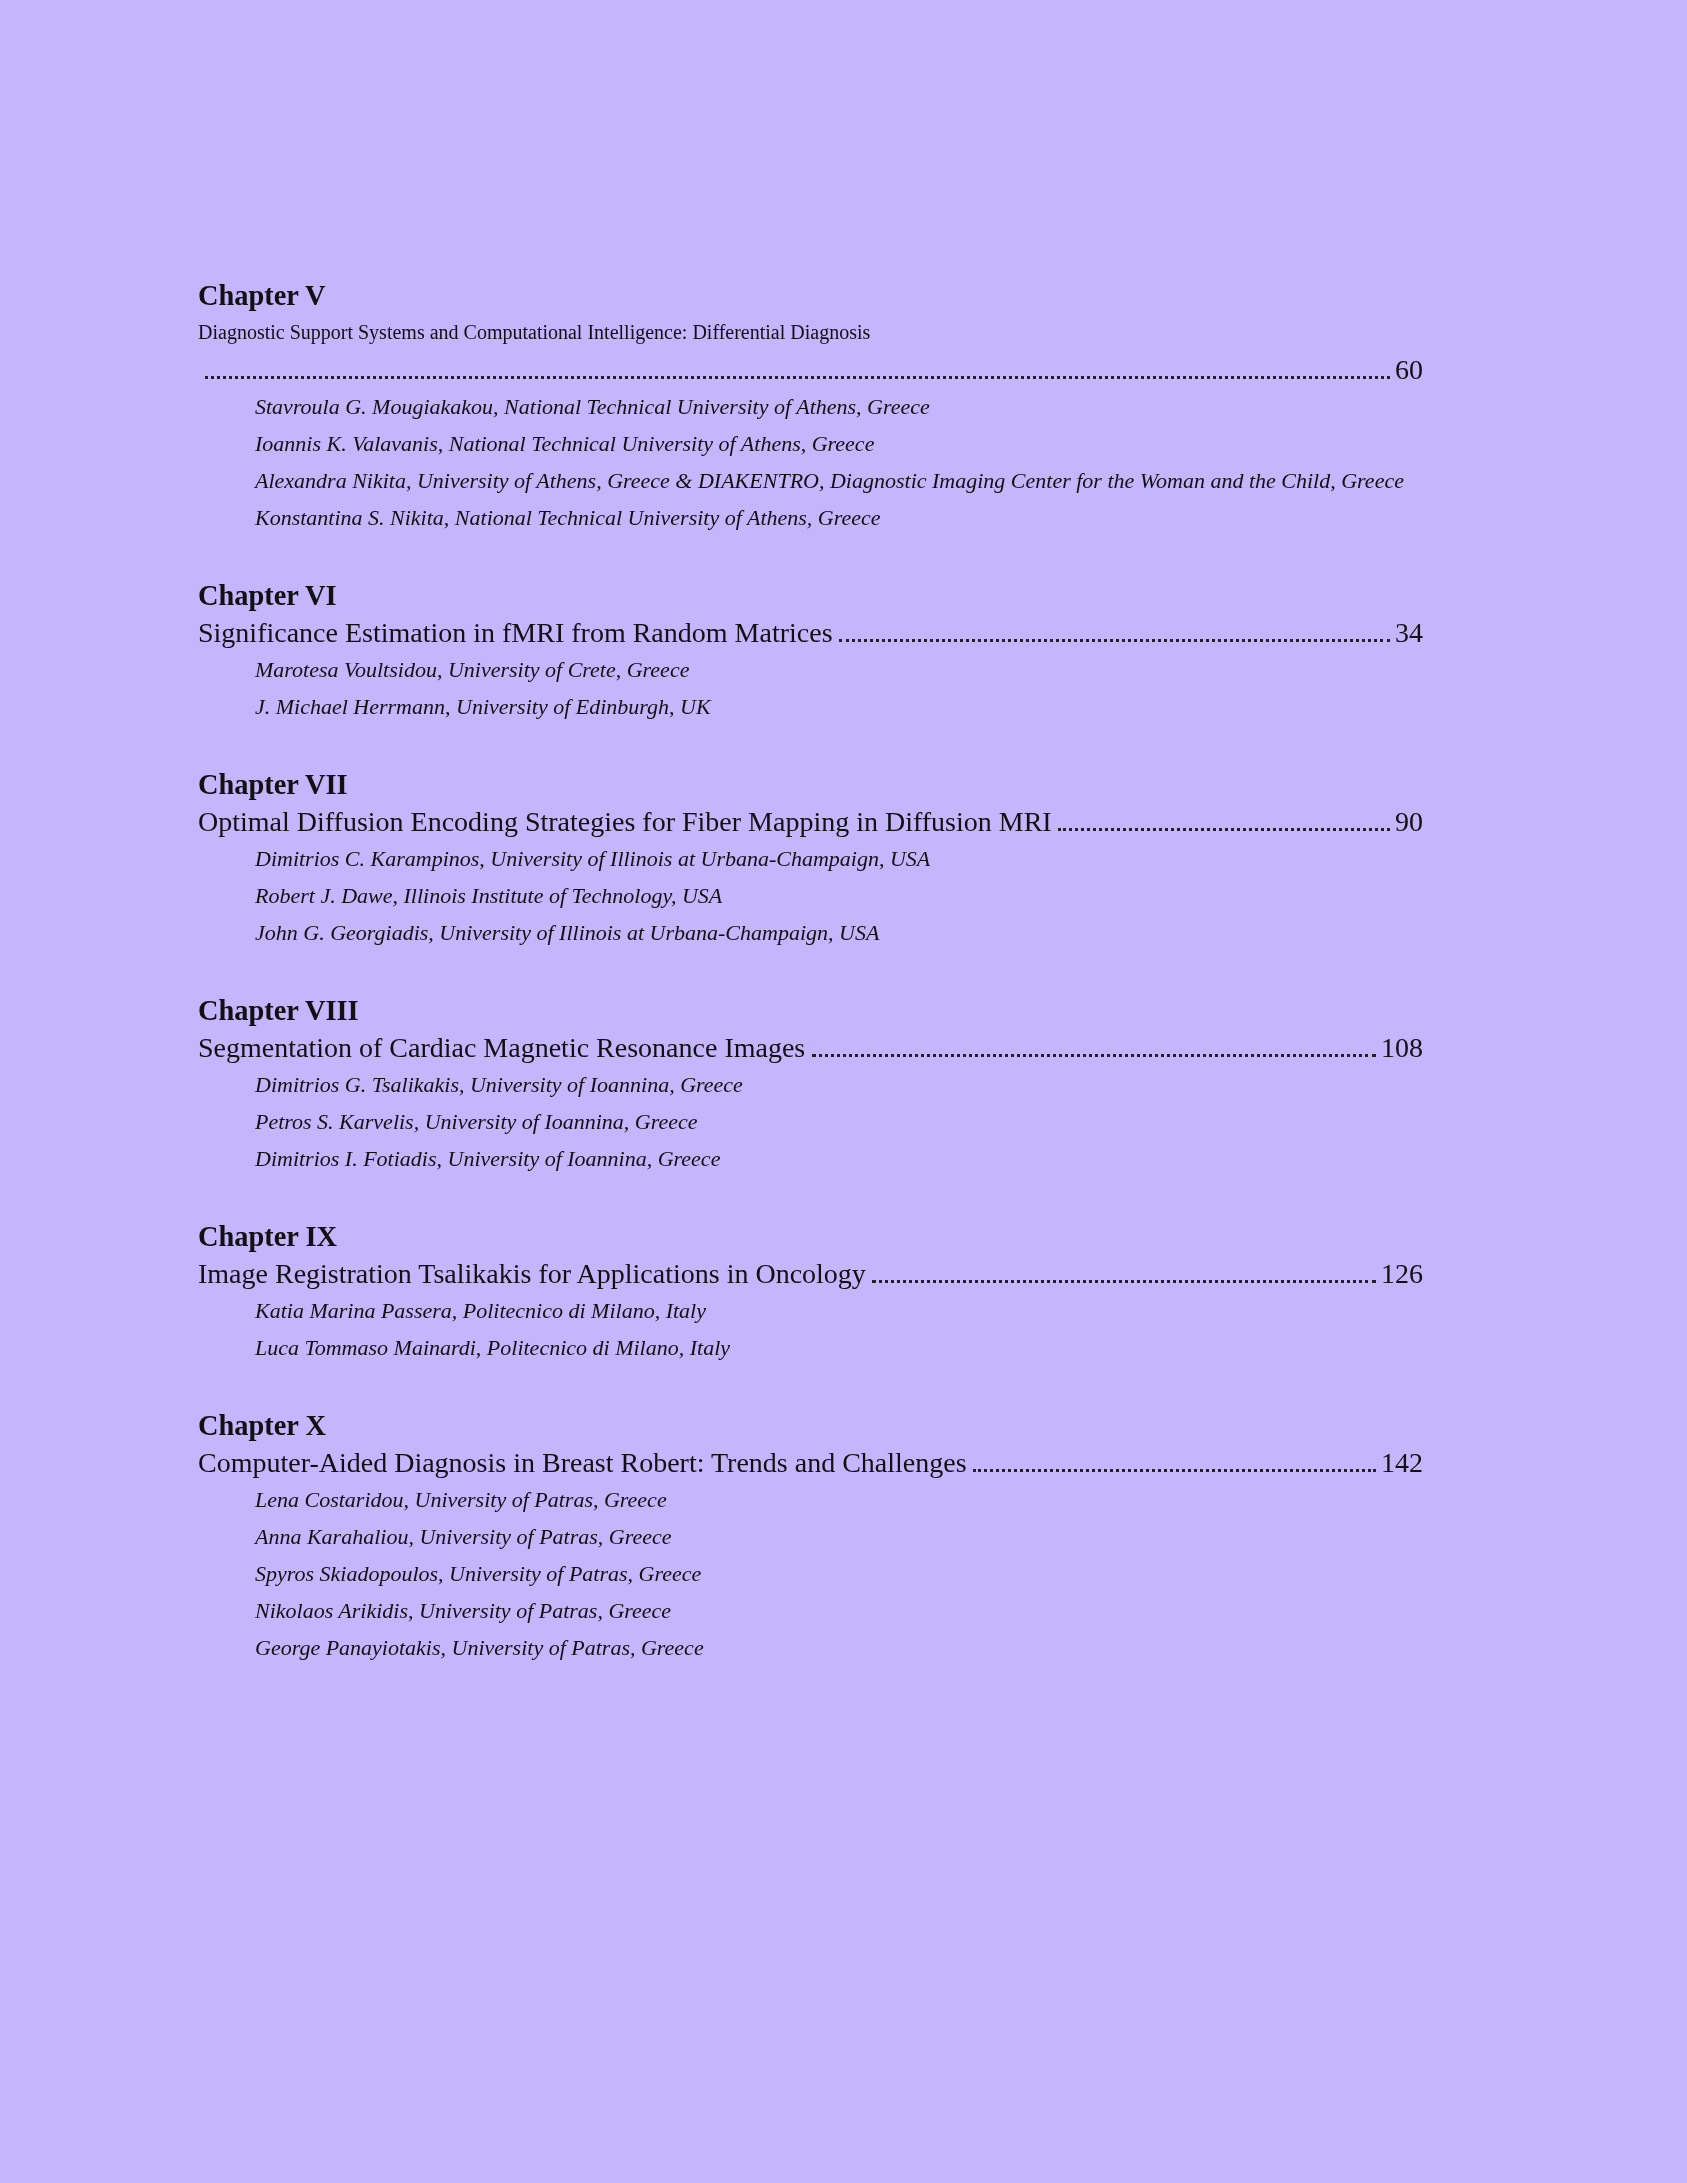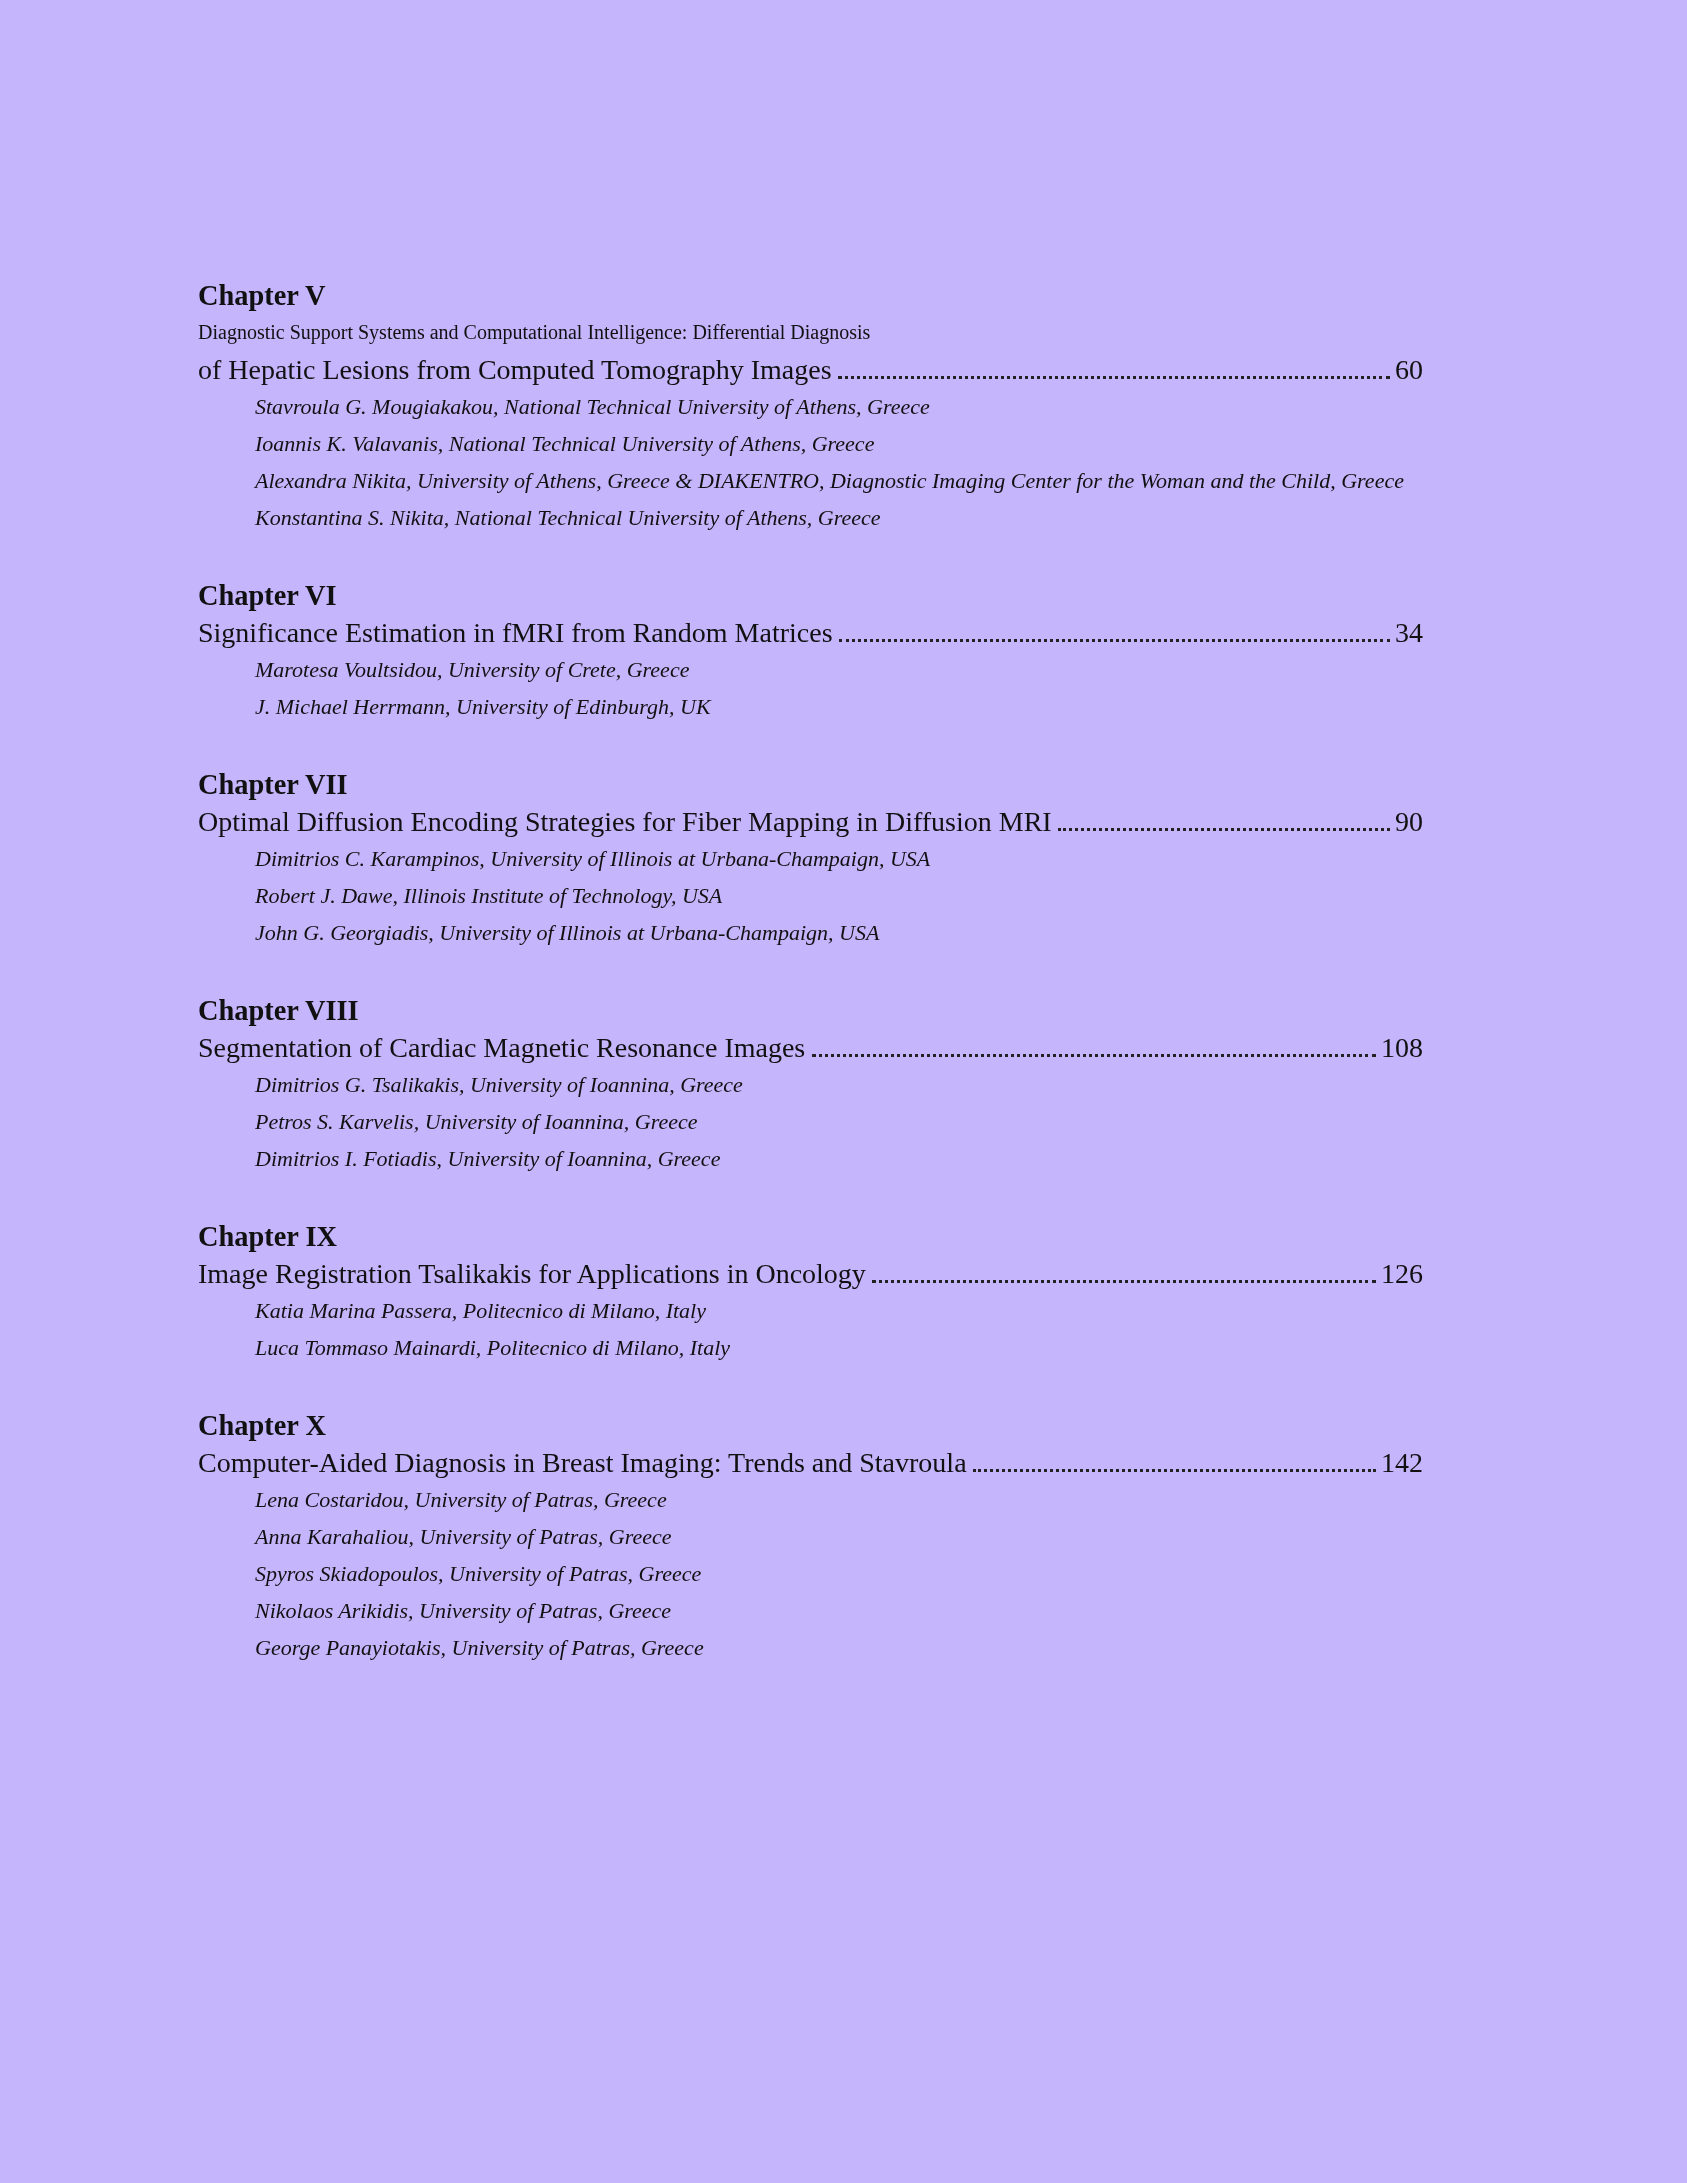--- a/index.html
+++ b/index.html
@@ -67,21 +67,20 @@
 
 <div class="page">
   <div class="content">
     <div>
   <div class="chapter">
     <div class="chapter-heading">Chapter V</div>
     <div>
             <div class="title-line">Diagnostic Support Systems and Computational Intelligence: Differential Diagnosis</div>
           </div>
     <div class="title-end-row">
-      <span class="title-end">of Hepatic Lesions from Computed Tomography Images</span>
       <span class="leader"></span>
       <span class="page-number">60</span>
     </div>
     <div class="author-list">
             <div class="author">Stavroula G. Mougiakakou, National Technical University of Athens, Greece</div>
             <div class="author">Ioannis K. Valavanis, National Technical University of Athens, Greece</div>
             <div class="author">Alexandra Nikita, University of Athens, Greece &amp; DIAKENTRO, Diagnostic Imaging Center for the Woman and the Child, Greece</div>
             <div class="author">Konstantina S. Nikita, National Technical University of Athens, Greece</div>
           </div>
   </div>
@@ -141,21 +140,21 @@
     <div class="author-list">
             <div class="author">Katia Marina Passera, Politecnico di Milano, Italy</div>
             <div class="author">Luca Tommaso Mainardi, Politecnico di Milano, Italy</div>
           </div>
   </div>
 
   <div class="chapter">
     <div class="chapter-heading">Chapter X</div>
     <div></div>
     <div class="title-end-row">
-      <span class="title-end">Computer-Aided Diagnosis in Breast Imaging: Trends and Stavroula</span>
+      <span class="title-end">Computer-Aided Diagnosis in Breast Robert: Trends and Challenges</span>
       <span class="leader"></span>
       <span class="page-number">142</span>
     </div>
     <div class="author-list">
             <div class="author">Lena Costaridou, University of Patras, Greece</div>
             <div class="author">Anna Karahaliou, University of Patras, Greece</div>
             <div class="author">Spyros Skiadopoulos, University of Patras, Greece</div>
             <div class="author">Nikolaos Arikidis, University of Patras, Greece</div>
             <div class="author">George Panayiotakis, University of Patras, Greece</div>
           </div>

